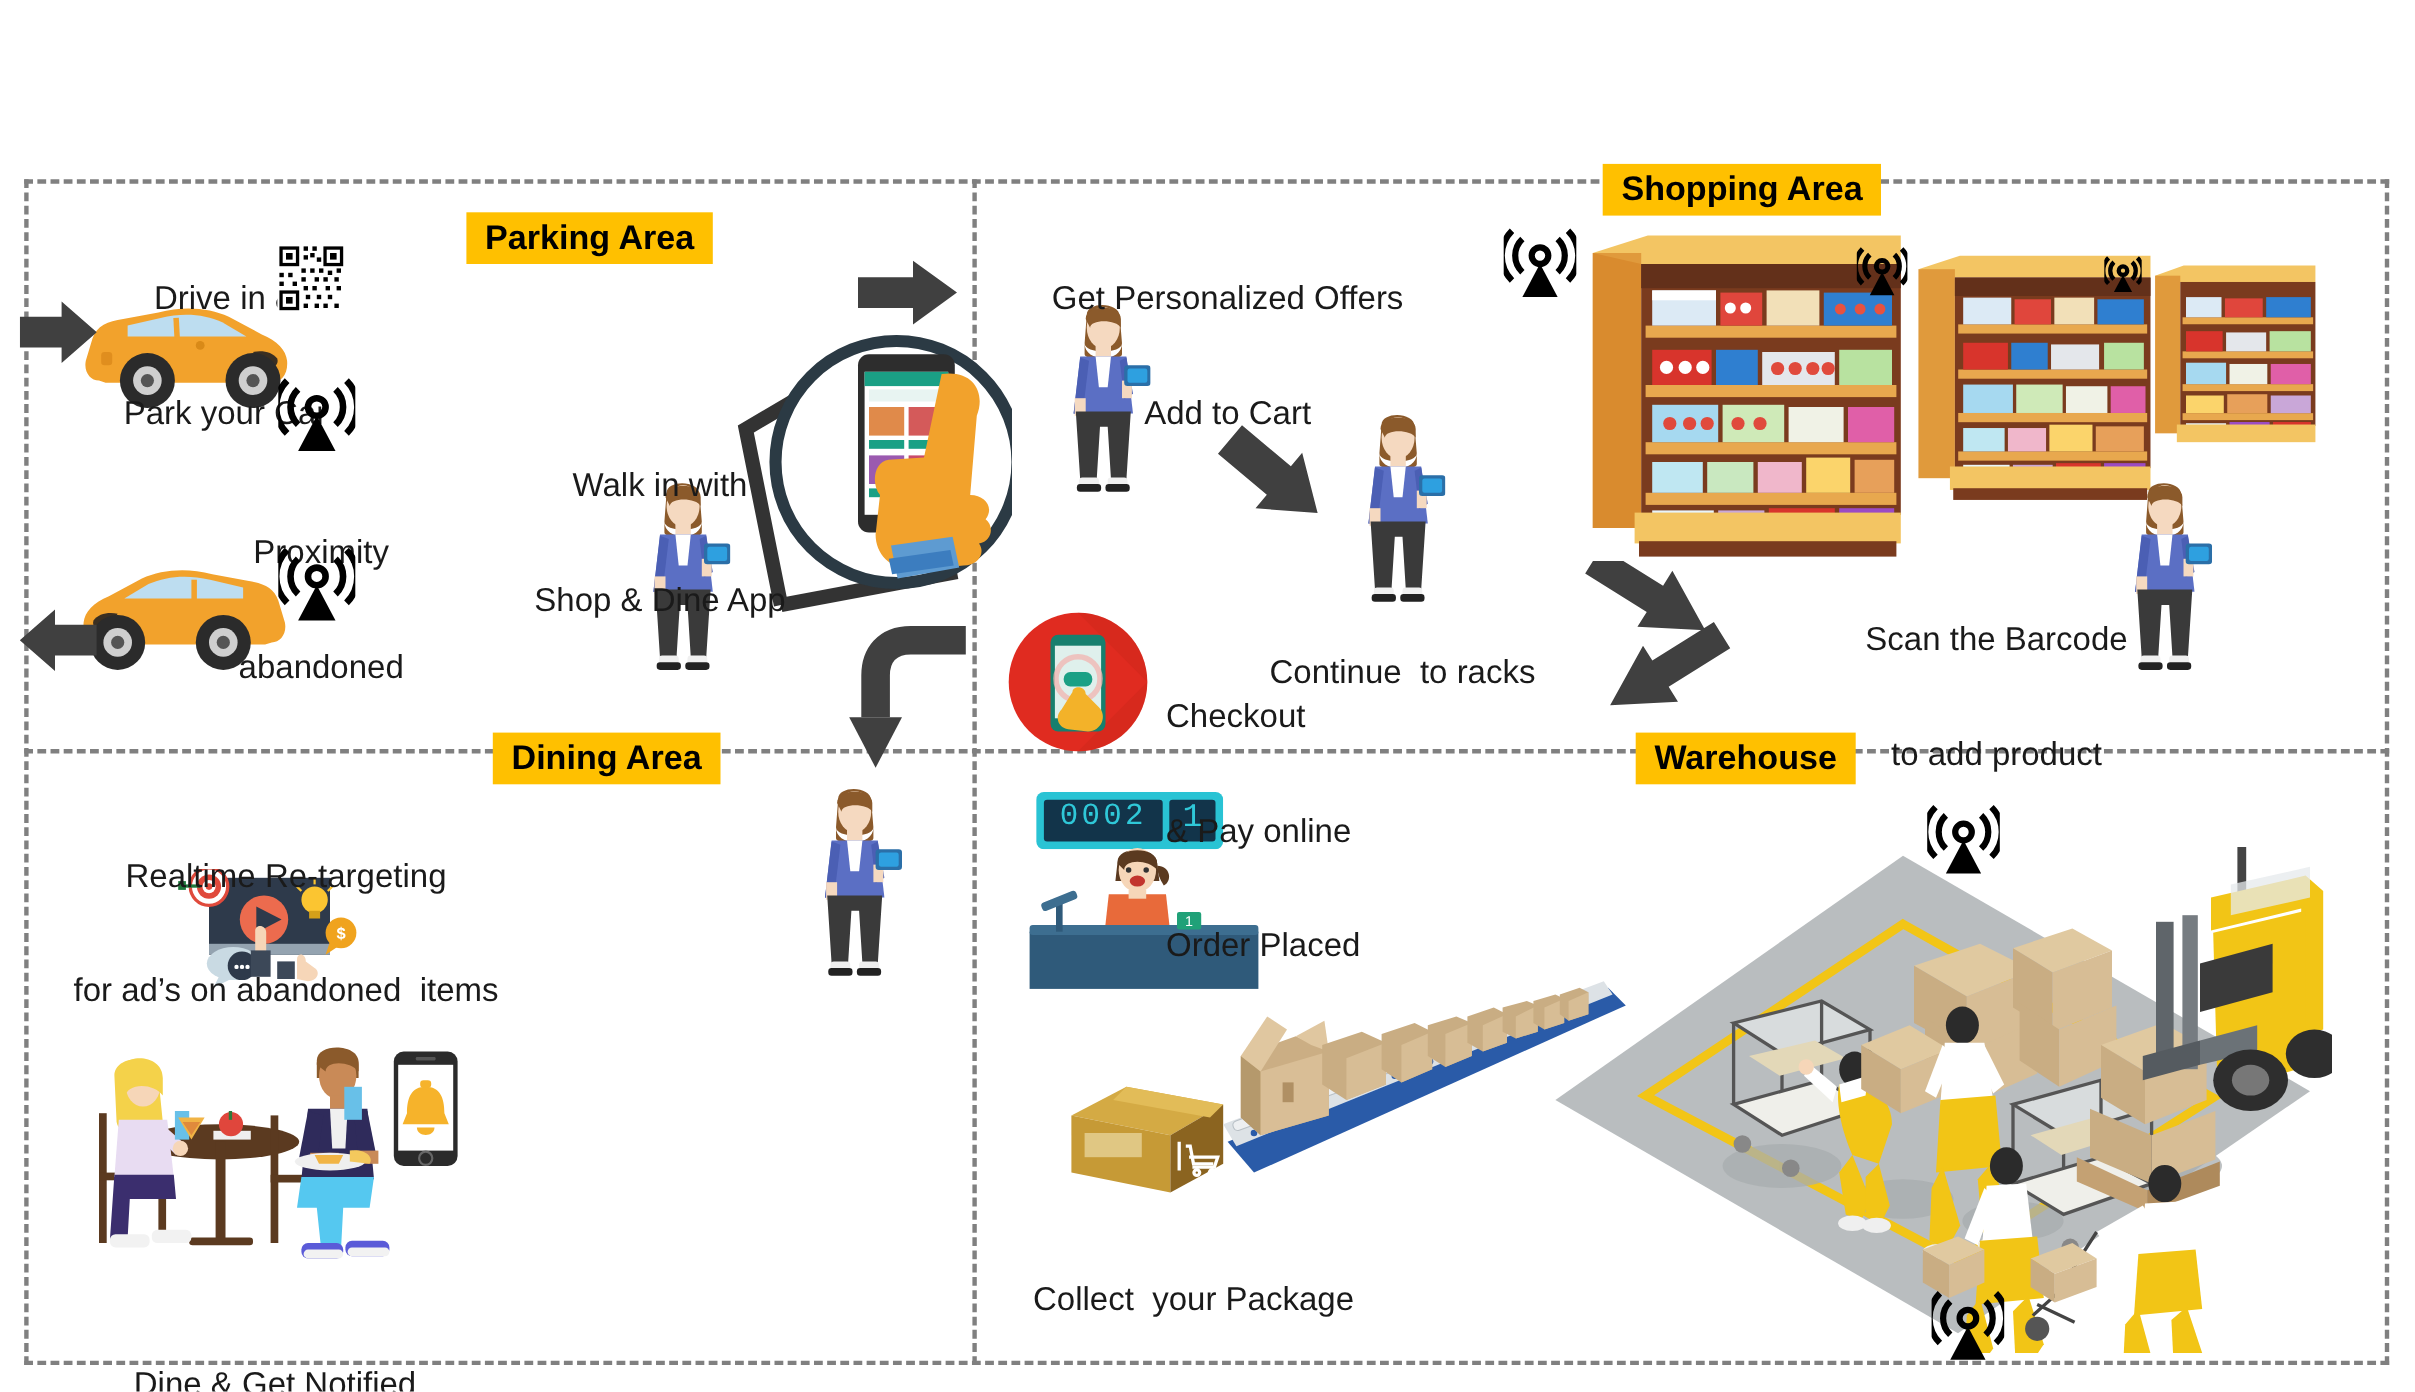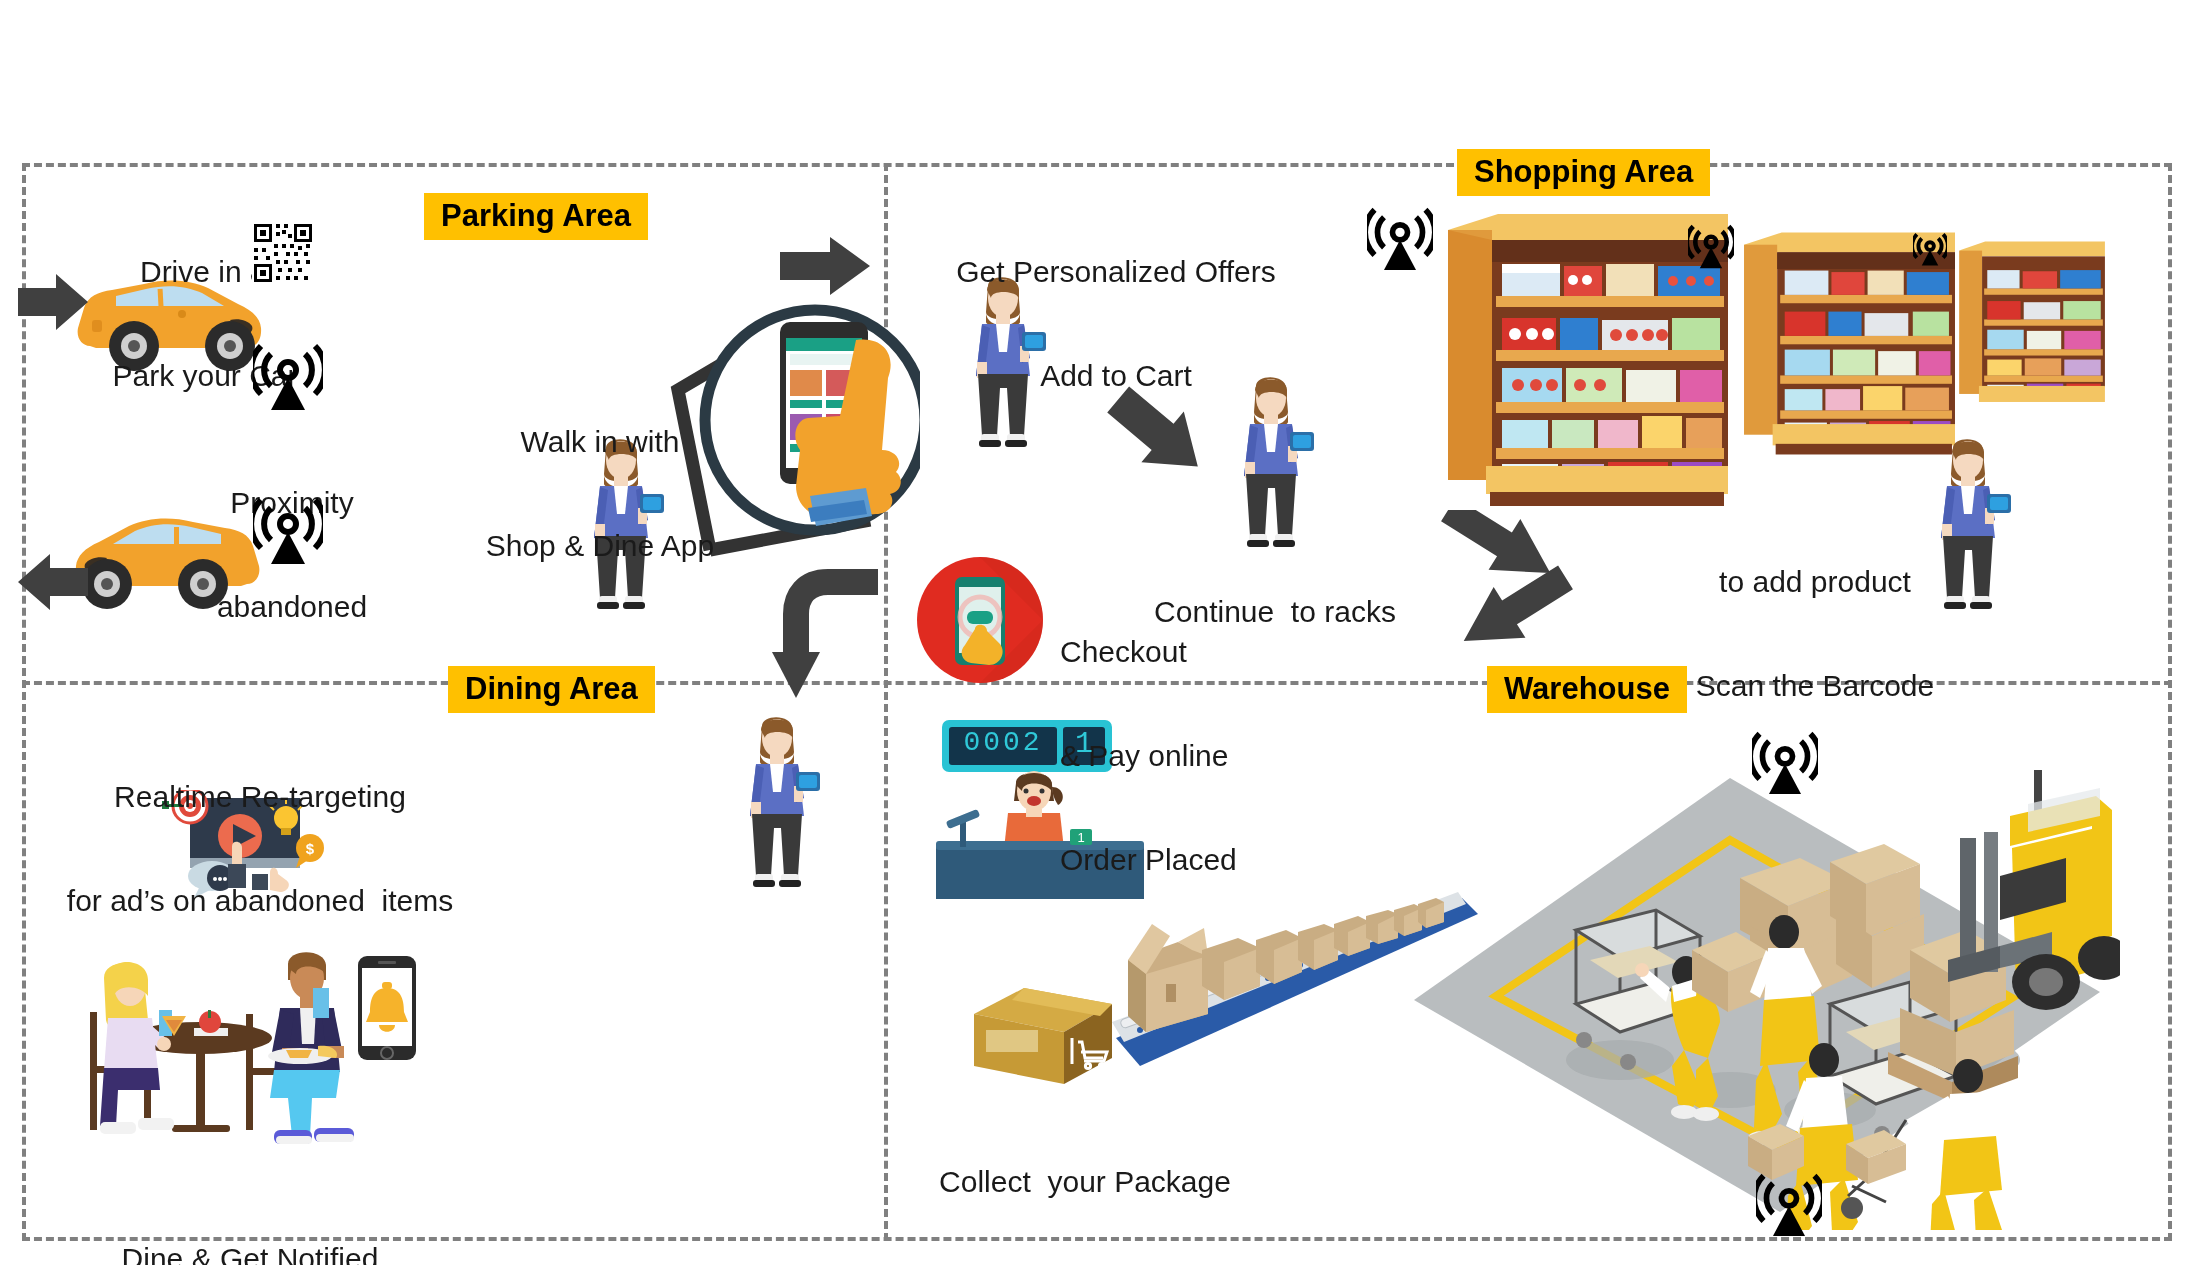--- a/index.html
+++ b/index.html
@@ -520,22 +520,22 @@
   <svg class="arrow" style="left:1432px; top:510px;" width="150" height="140" viewBox="0 0 150 140">
     <g transform="rotate(32 75 36)">
       <polygon points="6,22 72,22 72,6 126,36 72,66 72,50 6,50" fill="#404040"></polygon>
     </g>
     <g transform="rotate(-32 75 104)">
       <polygon points="144,90 78,90 78,74 24,104 78,134 78,118 144,118" fill="#404040"></polygon>
     </g>
   </svg>
 
   <div class="cap c" style="left:1630px; top:495px; width:370px;">
+    <div>Scan the Barcode</div>
     <div>to add product</div>
-    <div>Scan the Barcode</div>
   </div>
 
   <svg class="person" style="left:1925px; top:430px;" width="86" height="190" viewBox="0 0 86 190">
     <path d="M28,18 C28,6 58,6 58,20 L60,44 C60,54 26,54 26,44 Z" fill="#8B5A2B"></path>
     <ellipse cx="43" cy="30" rx="15" ry="19" fill="#F5D9C0"></ellipse>
     <path d="M27,22 C27,8 59,8 59,22 L59,30 C55,22 31,22 31,30 Z" fill="#8B5A2B"></path>
     <path d="M26,44 C26,62 60,62 60,44 L60,54 C60,60 26,60 26,54 Z" fill="#8B5A2B"></path>
     <rect x="36" y="46" width="14" height="12" fill="#F5D9C0"></rect>
     <path d="M22,56 L64,56 L70,108 L16,108 Z" fill="#5B6FC4"></path>
     <path d="M36,56 L50,56 L47,84 L39,84 Z" fill="#ffffff"></path>

